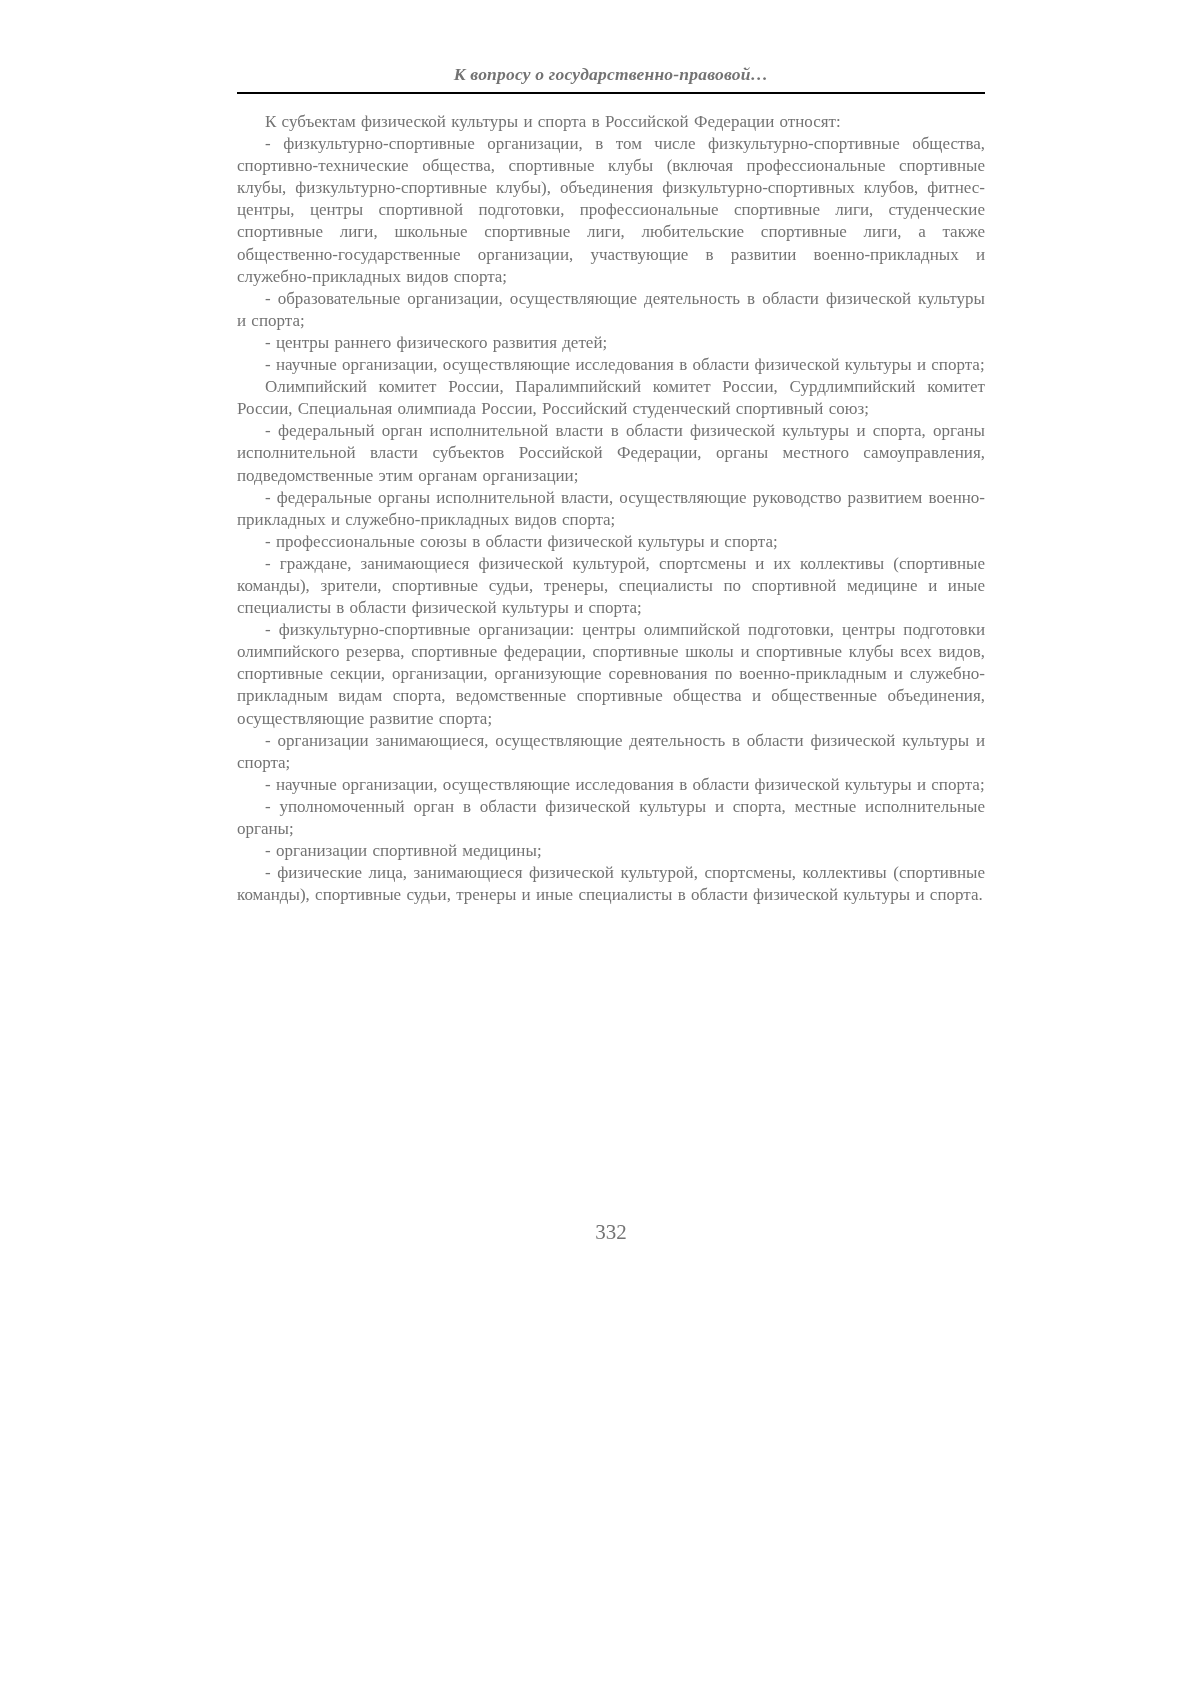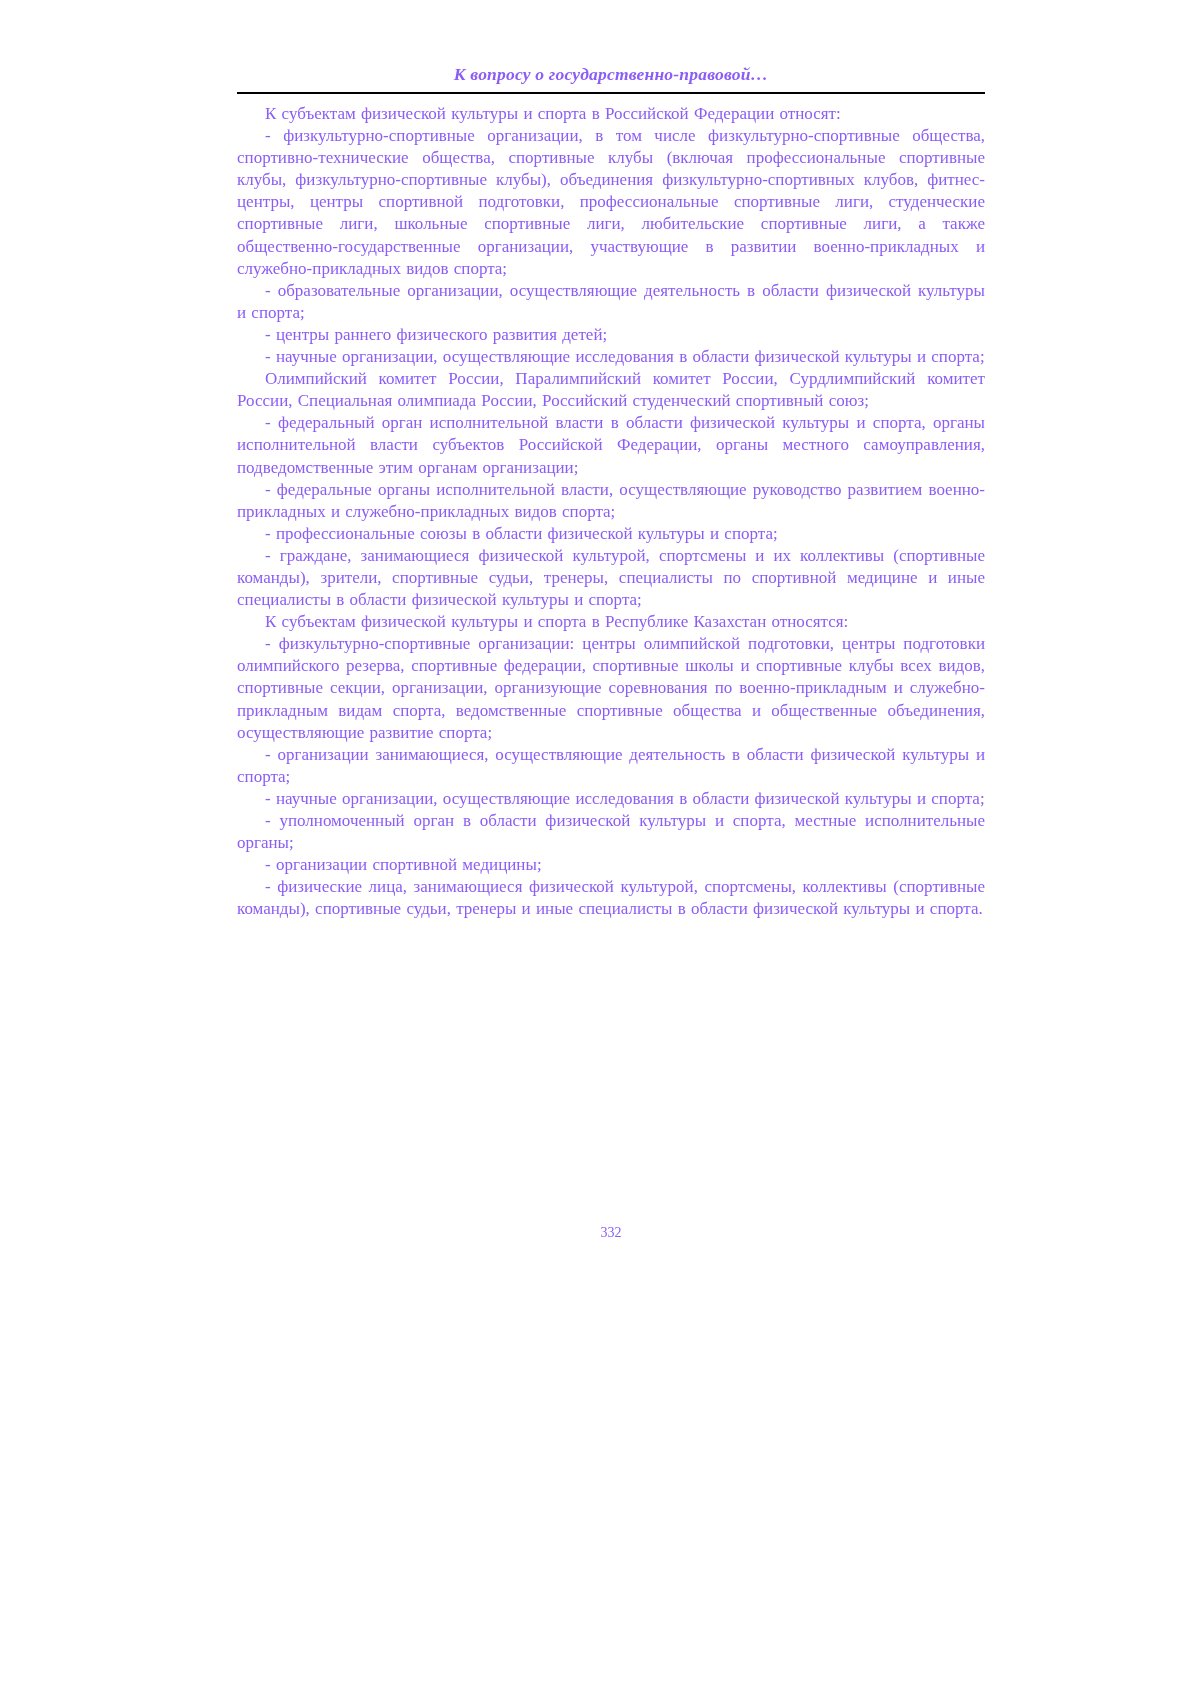--- a/index.html
+++ b/index.html
@@ -5,21 +5,21 @@
   html, body {
     margin: 0;
     padding: 0;
     background: #ffffff;
   }
   .page {
     position: relative;
     width: 1200px;
     height: 1239px;
     background: #ffffff;
-    color: #8b5cf6;
+    color: #737373;
     font-family: "Liberation Serif", serif;
     overflow: hidden;
   }
   .content {
     position: absolute;
     left: 237px;
     top: 64px;
     width: 748px;
   }
   .running-head {
@@ -30,38 +30,38 @@
     line-height: 21px;
     letter-spacing: 0.2px;
   }
   .header-rule {
     margin-top: 7px;
     border: 0;
     border-top: 2px solid #000000;
     width: 100%;
   }
   .body-text {
-    margin-top: 9px;
+    margin-top: 17px;
     font-size: 17px;
     line-height: 22.1px;
     text-align: justify;
   }
   .body-text p {
     margin: 0;
     padding: 0;
     text-indent: 28px;
     word-spacing: 1px;
   }
   .page-number {
     position: absolute;
     left: 237px;
     top: 1222px;
     width: 748px;
     text-align: center;
-    font-size: 14px;
+    font-size: 21px;
     line-height: 21px;
   }
 </style>
 </head>
 <body>
 
 <div class="page">
   <div class="content">
     <div class="running-head">К вопросу о государственно-правовой…</div>
     <hr class="header-rule">
@@ -69,21 +69,20 @@
       <p>К субъектам физической культуры и спорта в Российской Федерации относят:</p>
       <p>- физкультурно-спортивные организации, в том числе физкультурно-спортивные общества, спортивно-технические общества, спортивные клубы (включая профессиональные спортивные клубы, физкультурно-спортивные клубы), объединения физкультурно-спортивных клубов, фитнес-центры, центры спортивной подготовки, профессиональные спортивные лиги, студенческие спортивные лиги, школьные спортивные лиги, любительские спортивные лиги, а также общественно-государственные организации, участвующие в развитии военно-прикладных и служебно-прикладных видов спорта;</p>
       <p>- образовательные организации, осуществляющие деятельность в области физической культуры и спорта;</p>
       <p>- центры раннего физического развития детей;</p>
       <p>- научные организации, осуществляющие исследования в области физической культуры и спорта;</p>
       <p>Олимпийский комитет России, Паралимпийский комитет России, Сурдлимпийский комитет России, Специальная олимпиада России, Российский студенческий спортивный союз;</p>
       <p>- федеральный орган исполнительной власти в области физической культуры и спорта, органы исполнительной власти субъектов Российской Федерации, органы местного самоуправления, подведомственные этим органам организации;</p>
       <p>- федеральные органы исполнительной власти, осуществляющие руководство развитием военно-прикладных и служебно-прикладных видов спорта;</p>
       <p>- профессиональные союзы в области физической культуры и спорта;</p>
       <p>- граждане, занимающиеся физической культурой, спортсмены и их коллективы (спортивные команды), зрители, спортивные судьи, тренеры, специалисты по спортивной медицине и иные специалисты в области физической культуры и спорта;</p>
-      <p>К субъектам физической культуры и спорта в Республике Казахстан относятся:</p>
       <p>- физкультурно-спортивные организации: центры олимпийской подготовки, центры подготовки олимпийского резерва, спортивные федерации, спортивные школы и спортивные клубы всех видов, спортивные секции, организации, организующие соревнования по военно-прикладным и служебно-прикладным видам спорта, ведомственные спортивные общества и общественные объединения, осуществляющие развитие спорта;</p>
       <p>- организации занимающиеся, осуществляющие деятельность в области физической культуры и спорта;</p>
       <p>- научные организации, осуществляющие исследования в области физической культуры и спорта;</p>
       <p>- уполномоченный орган в области физической культуры и спорта, местные исполнительные органы;</p>
       <p>- организации спортивной медицины;</p>
       <p>- физические лица, занимающиеся физической культурой, спортсмены, коллективы (спортивные команды), спортивные судьи, тренеры и иные специалисты в области физической культуры и спорта.</p>
     </div>
   </div>
   <div class="page-number">332</div>
 </div>

